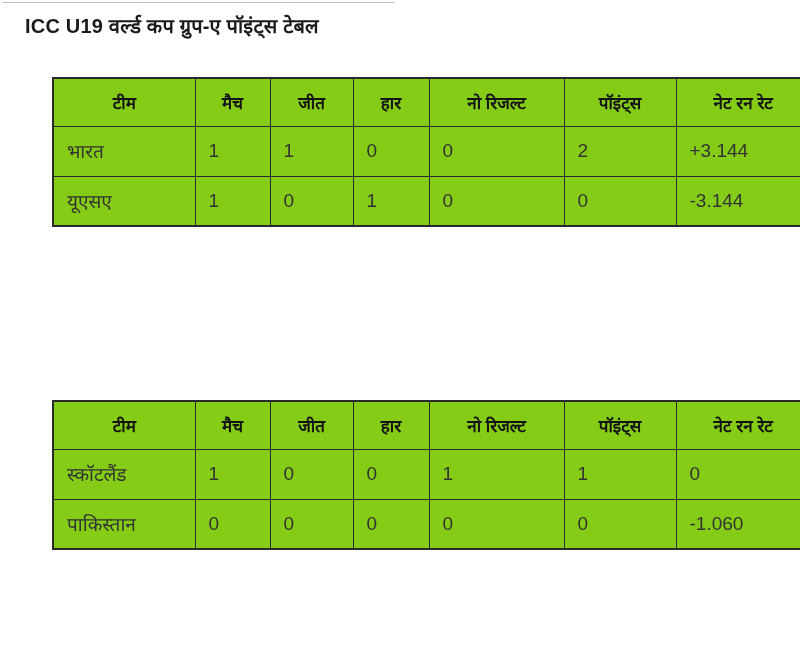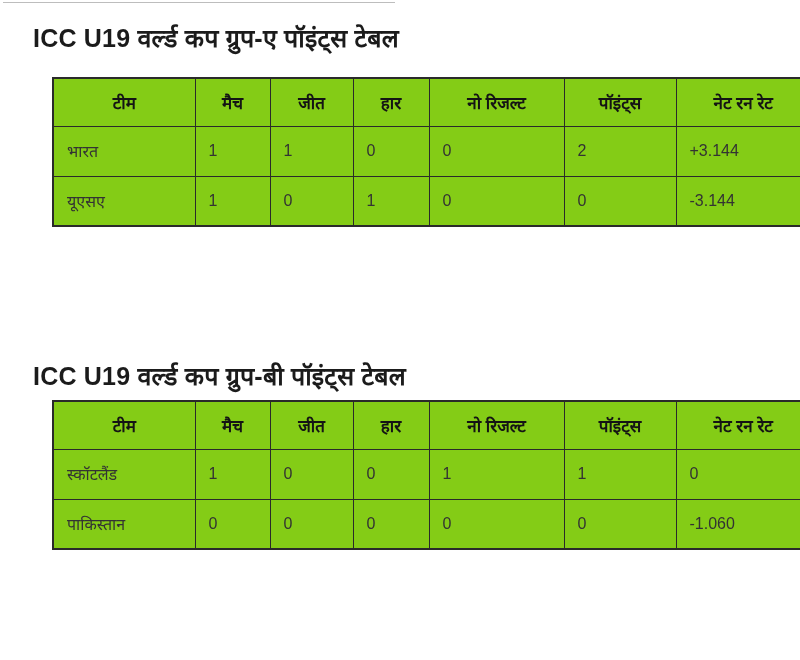--- a/index.html
+++ b/index.html
@@ -20,22 +20,22 @@
     position: absolute;
     left: 3px;
     top: 2px;
     width: 392px;
     height: 1px;
     background: #bdbdbd;
   }
   .section-title {
     position: absolute;
     left: 25px;
-    margin: 8px;
-    font-size: 25px;
+    margin: 0;
+    font-size: 20px;
     font-weight: bold;
     color: #1b1b1b;
     letter-spacing: 0.2px;
     white-space: nowrap;
   }
   .title-a { top: 12px; }
   .title-b { top: 350px; }
   table.points-table {
     position: absolute;
     left: 32px;
@@ -54,21 +54,21 @@
     font-size: 17px;
     font-weight: bold;
     color: #141414;
     text-align: center;
     vertical-align: middle;
     padding: 0 4px;
   }
   table.points-table td {
     border: 1px solid #2a2a2a;
     height: 50px;
-    font-size: 16px;
+    font-size: 19px;
     font-weight: normal;
     color: #333333;
     text-align: left;
     vertical-align: middle;
     padding: 0 4px 0 13px;
     white-space: nowrap;
     overflow: hidden;
   }
 </style>
 </head>
@@ -116,21 +116,20 @@
           <td>1</td>
           <td>0</td>
           <td>1</td>
           <td>0</td>
           <td>0</td>
           <td>-3.144</td>
         </tr>
       </tbody>
     </table>
 
-  <h2 class="section-title title-b">ICC U19 वर्ल्ड कप ग्रुप-बी पॉइंट्स टेबल</h2>
 
   <table class="points-table table-b">
       <colgroup>
         <col style="width: 142px;">
         <col style="width: 75px;">
         <col style="width: 83px;">
         <col style="width: 76px;">
         <col style="width: 135px;">
         <col style="width: 112px;">
         <col style="width: 135px;">

